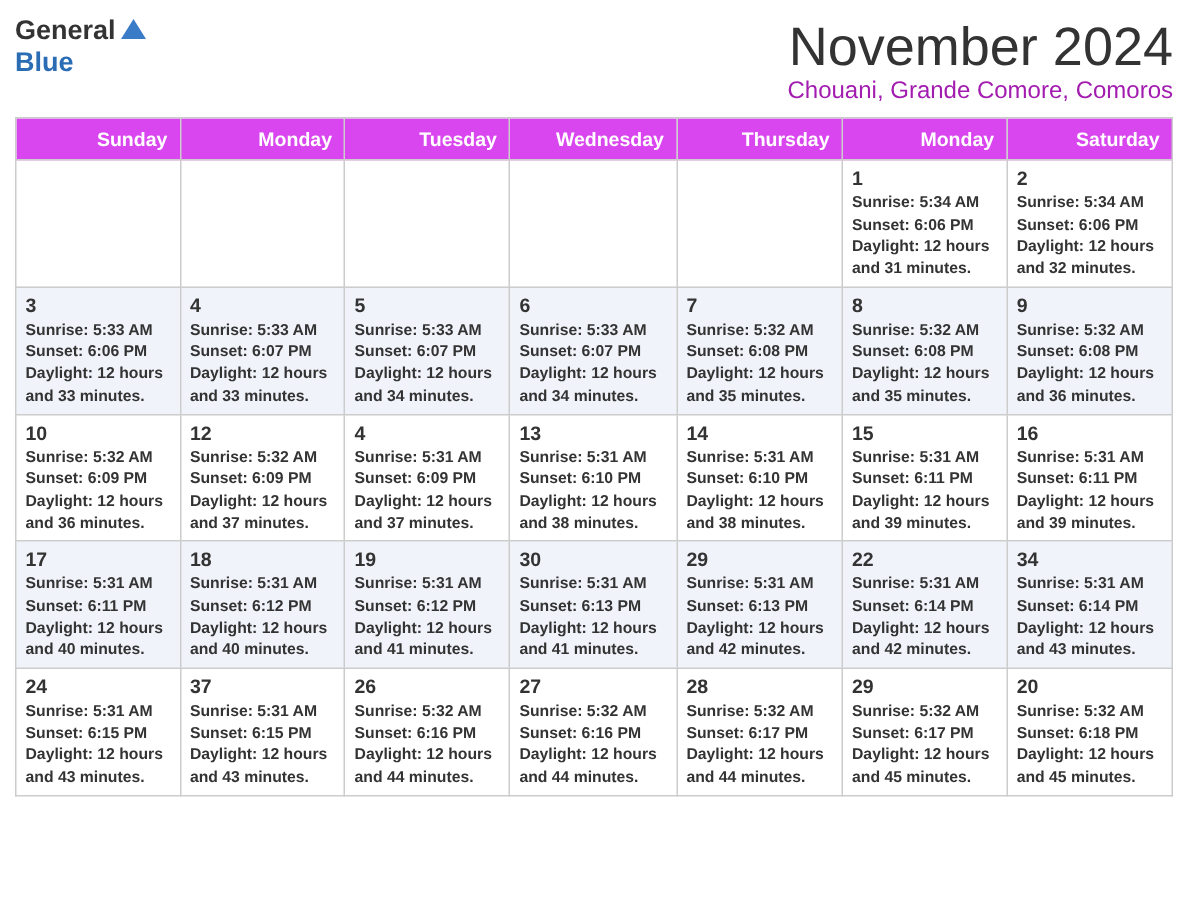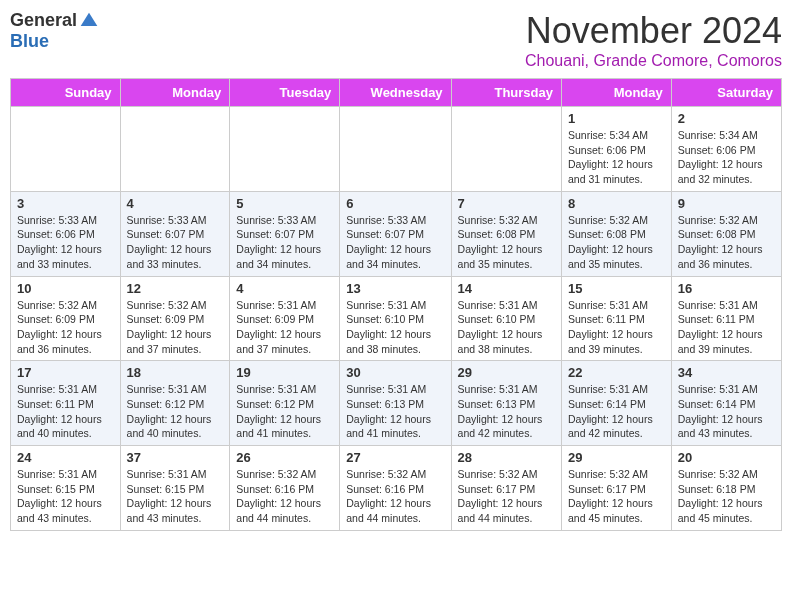--- a/index.html
+++ b/index.html
@@ -83,20 +83,21 @@
       font-size: 13px;
       font-weight: bold;
       color: #333;
       display: block;
       margin-bottom: 2px;
     }
     .day-info {
       font-size: 10.5px;
       color: #333;
       line-height: 1.4;
+      font-weight: bold;
     }
     .empty-cell {
       background: #fff !important;
     }
   </style>
 </head>
 <body>
 
 <div class="header">
   <div class="logo">

